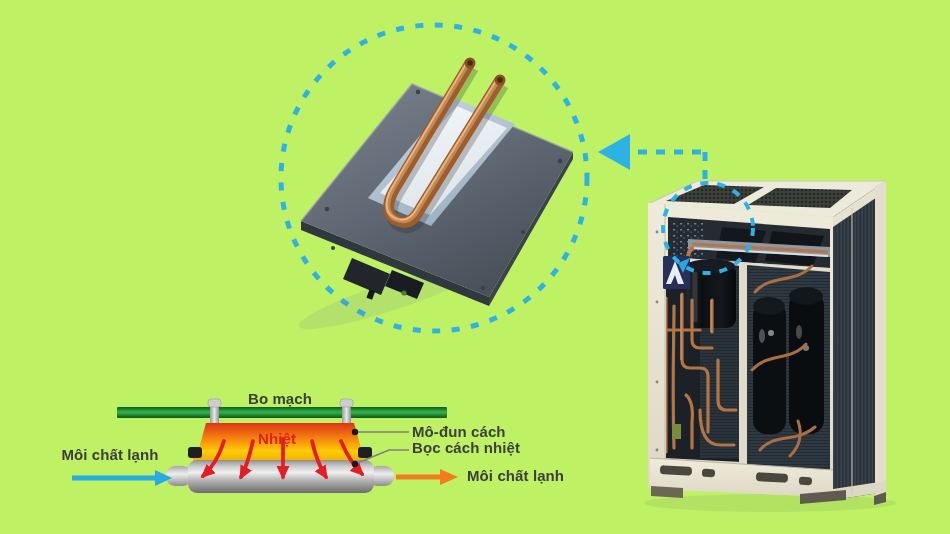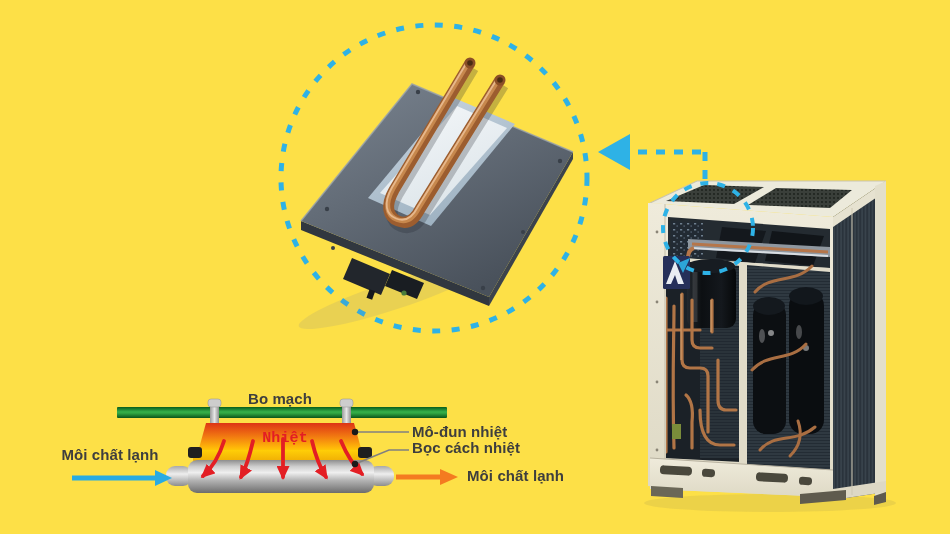--- a/index.html
+++ b/index.html
@@ -1,17 +1,17 @@
 <!DOCTYPE html>
 <html><head>
 <meta charset="utf-8">
 <style>
   html,body{margin:0;padding:0;background:#ffffff;}
   .stage{
-    position:relative;width:950px;height:534px;background:#fde047;overflow:hidden;
+    position:relative;width:950px;height:534px;background:#bef264;overflow:hidden;
     font-family:"Liberation Sans",sans-serif;
   }
   .stage svg{position:absolute;left:0;top:0;}
   .lbl{
     position:absolute;
     font-weight:700;font-size:15px;line-height:16px;color:#3e3e3e;
     letter-spacing:.1px;white-space:nowrap;
   }
   .lbl.center{text-align:center;}
   .lbl.heat{color:#e31e24;}
@@ -292,19 +292,19 @@
     </g>
 
     <g>
       <line x1="396" y1="477" x2="440" y2="477" stroke="#f47b20" stroke-width="5"></line>
       <polygon points="440,469 458,477 440,485" fill="#f47b20"></polygon>
     </g>
   </g>
 </svg>
 
 <div class="lbl center" style="left:200px;top:391px;width:160px;">Bo mạch</div>
-<div class="lbl center heat" style="left:225px;top:431px;width:120px;font-family:Liberation Mono, monospace;">Nhiệt</div>
-<div class="lbl" style="left:412px;top:424px;">Mô-đun nhiệt</div>
+<div class="lbl center heat" style="left:217px;top:431px;width:120px;">Nhiệt</div>
+<div class="lbl" style="left:412px;top:424px;">Mô-đun cách</div>
 <div class="lbl" style="left:412px;top:440px;">Bọc cách nhiệt</div>
 <div class="lbl center" style="left:36px;top:447px;width:148px;">Môi chất lạnh</div>
 <div class="lbl" style="left:467px;top:468px;">Môi chất lạnh</div>
 
 </div>
 
 </body></html>

